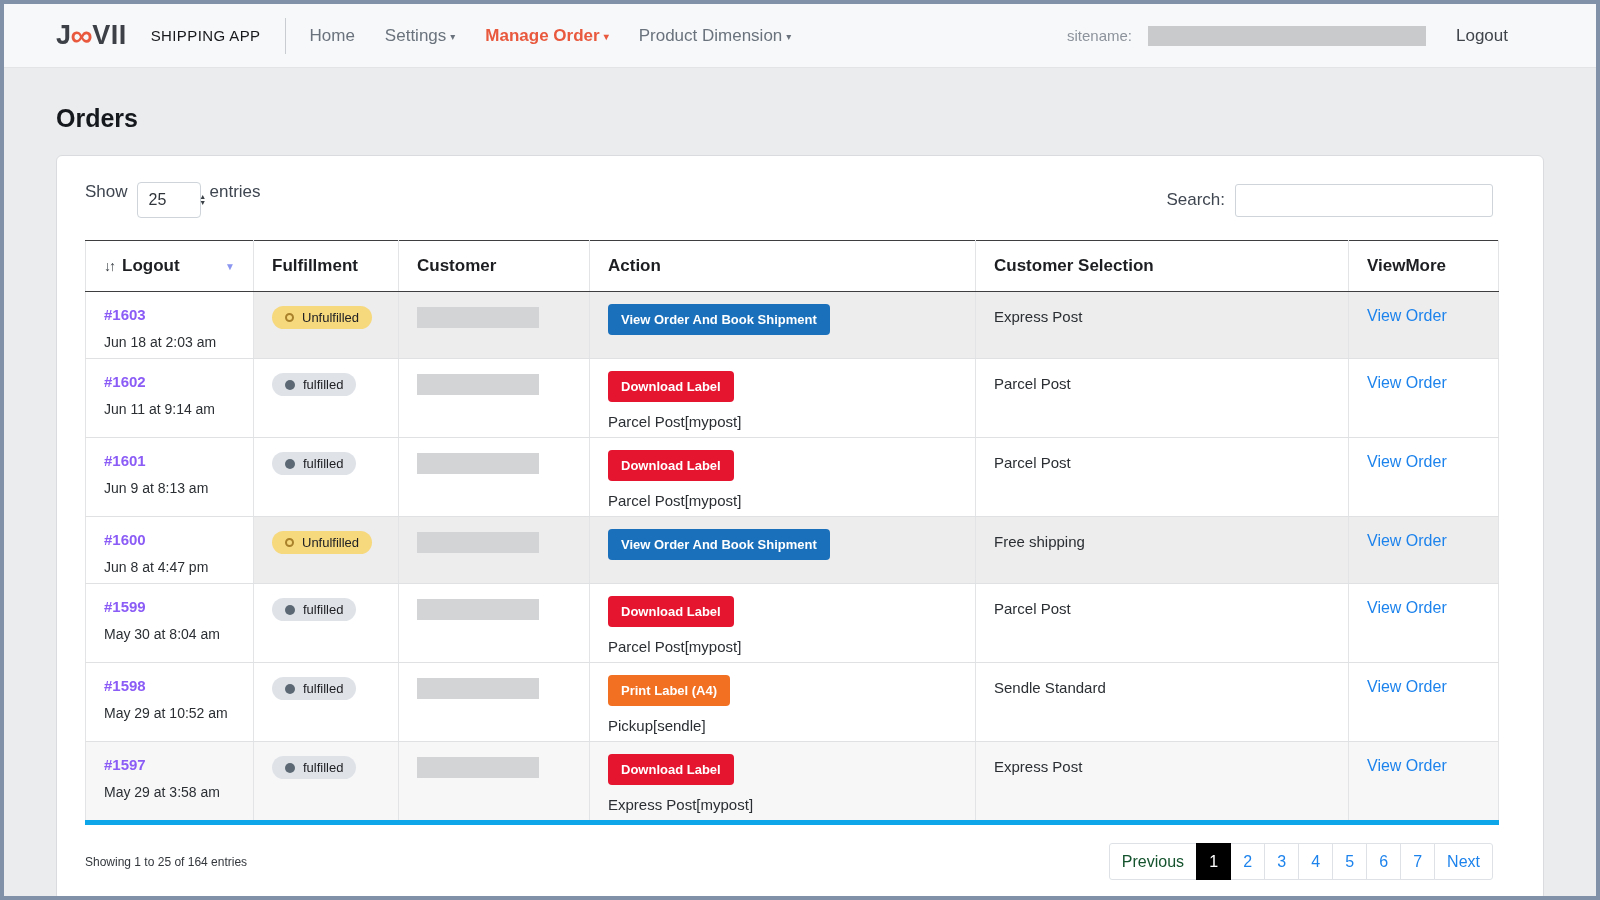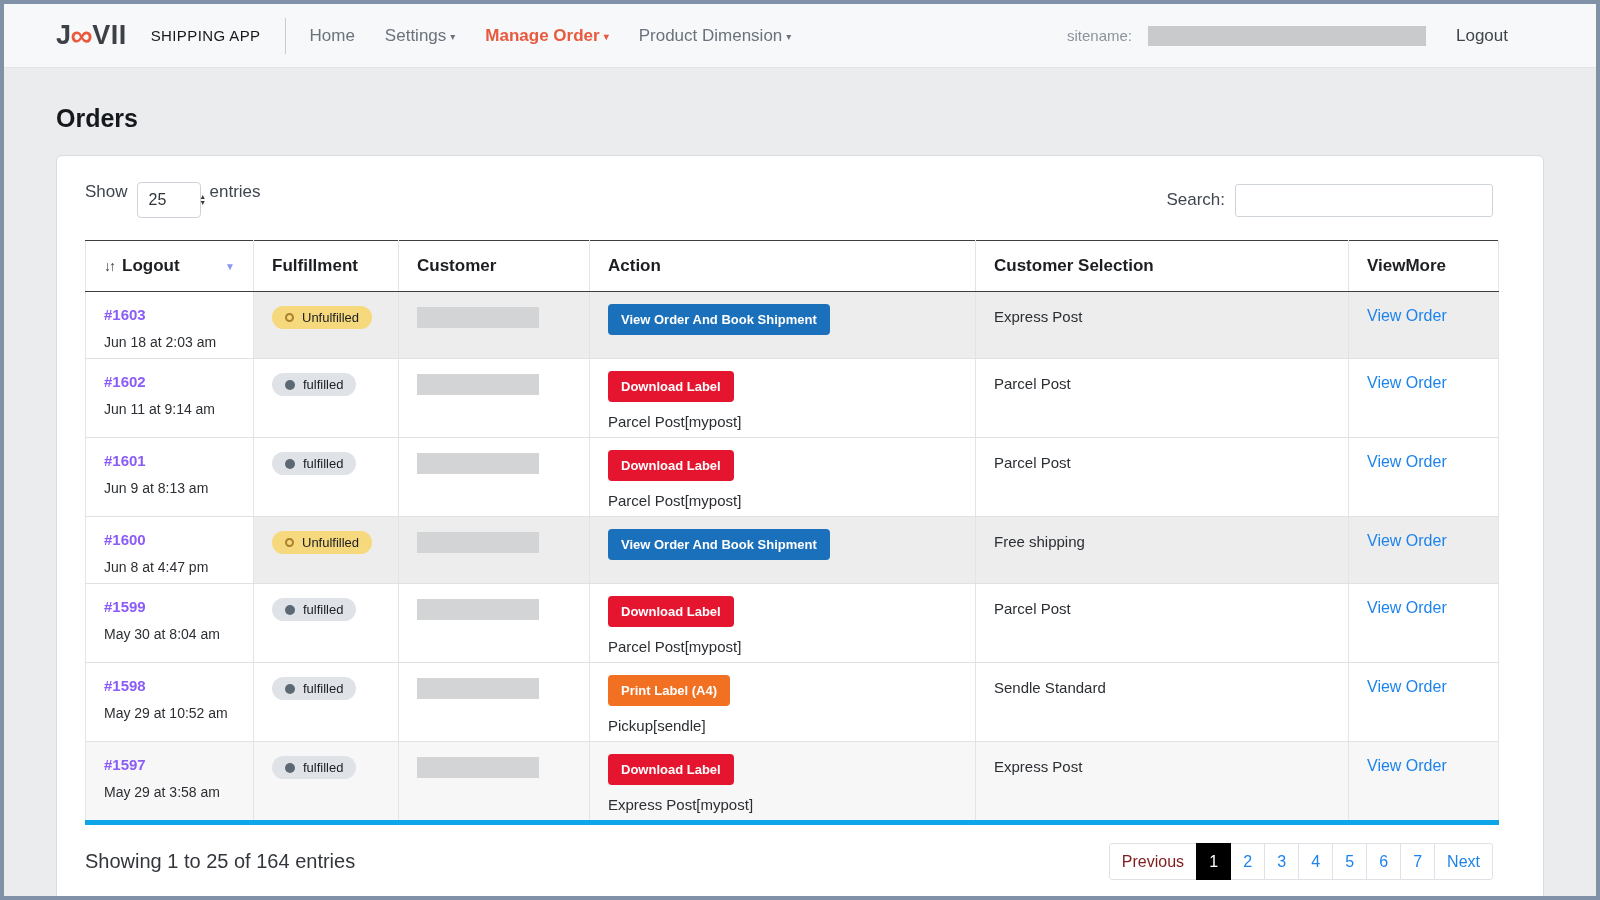--- a/index.html
+++ b/index.html
@@ -117,34 +117,34 @@
   .abtn.book { background:var(--button_blue); }
   .abtn.download { background:var(--button_red); }
   .abtn.print { background:var(--button_orange); }
   .carrier { margin-top:10px; font-size:15px; color:#2b2f33; line-height:19px; }
 
   td.c-sel { padding-top:16px; }
   .vlink { color:var(--link_blue); font-size:16px; cursor:pointer; text-decoration:none; display:inline-block; padding-top:3px; }
 
   
   .tfooter { display:flex; justify-content:space-between; align-items:center; margin-top:18px; }
-  .summary { font-size:20px; color:#33373c; }
+  .summary { font-size:12px; color:#33373c; }
   .pagination { display:flex; }
   .page-btn {
     min-width:35px; height:37px;
     display:flex; align-items:center; justify-content:center;
     border:1px solid #dee2e6; background:#fff;
     font-size:16px; color:var(--link_blue);
     margin-left:-1px; cursor:pointer; padding:0 12px;
     font-family:inherit;
   }
   .page-btn.num { padding:0; }
   .page-btn:first-child { border-radius:3px 0 0 3px; margin-left:0; }
   .page-btn:last-child { border-radius:0 3px 3px 0; }
-  .page-btn.prev { color:#7f1d1d; }
+  .page-btn.prev { color:#14532d; }
   .page-btn.active { background:var(--pagination_active_bg); color:#fff; border-color:var(--pagination_active_bg); position:relative; }
 </style>
 </head>
 <body>
 
 <div class="frame">
 
   <nav class="navbar">
     <div class="brand">
       <span>J</span>

